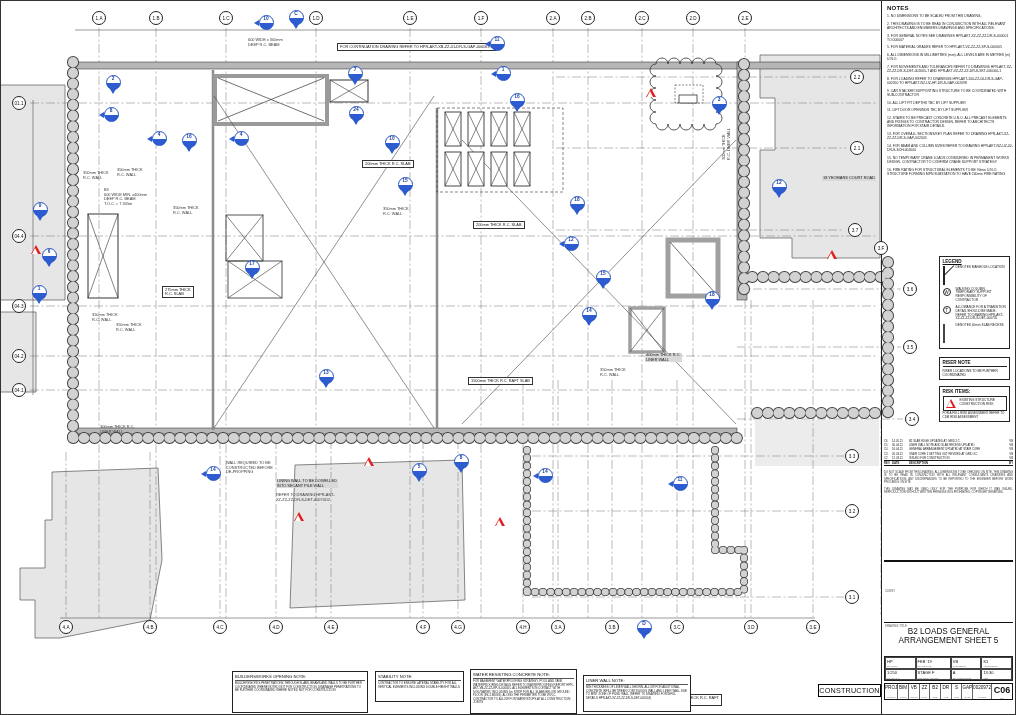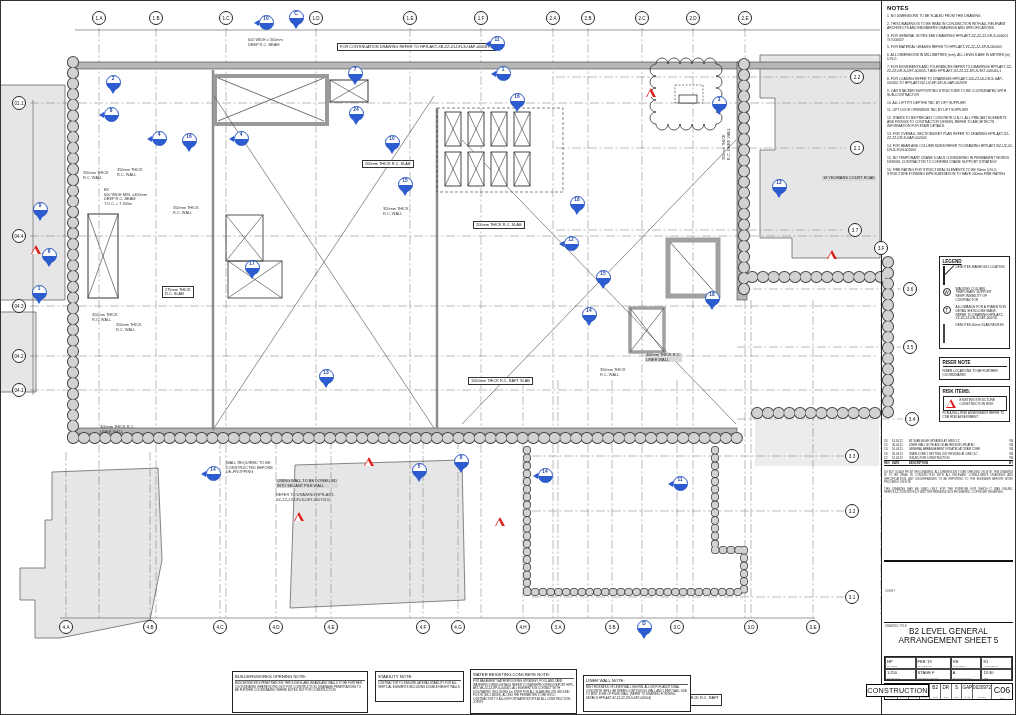--- a/index.html
+++ b/index.html
@@ -75,23 +75,23 @@
   .fcell{border:0.35px solid #444;padding:.5px 1px;display:flex;flex-direction:column;justify-content:space-between}
   .fval{font-size:4px;color:#111}
   .fsub{font-size:2.1px;color:#666}
   .coderow{position:absolute;left:884px;top:683px;width:129px;height:17px;border:0.8px solid #111;
         display:flex;align-items:stretch;z-index:6;background:#fff}
   .cpart{flex:1;border-right:.35px solid #666;display:flex;flex-direction:column;justify-content:space-between;
         align-items:center;padding:1px 0}
   .cval{font-size:4.6px;color:#111}
   .csub{font-size:1.9px;color:#777}
   .crev{flex:0 0 20px;display:flex;flex-direction:column;align-items:center;justify-content:space-between;padding:.5px 0}
-  .crev .cval{font-size:9px;font-weight:normal}
-
-  .stamp{position:absolute;left:866px;top:684px;width:63px;height:13px;border:1px solid #000;
+  .crev .cval{font-size:9px;font-weight:bold}
+
+  .stamp{position:absolute;left:818px;top:684px;width:63px;height:13px;border:1px solid #000;
         display:flex;align-items:center;justify-content:center;font-size:7.2px;letter-spacing:.2px;z-index:6;background:#fff}
 
   
   .bnote{position:absolute;border:.8px solid #222;background:#fff;padding:1.5px 2px;z-index:6}
   .bnote .bn-title{font-size:4.2px;color:#111;border-bottom:.5px solid #555;padding-bottom:1px;margin-bottom:1.5px}
   .bnote .bn-body{font-size:2.9px;line-height:1.22;color:#222}
   #bnote-a{left:232px;top:671px;width:136px;height:42px}
   #bnote-b{left:375px;top:671px;width:89px;height:31px}
   #bnote-c{left:470px;top:669px;width:107px;height:45px}
   #bnote-d{left:583px;top:675px;width:108px;height:37px}
@@ -544,21 +544,21 @@
     <p>DO NOT SCALE FROM THIS DRAWING. ALL DIMENSIONS TO BE CHECKED ON SITE. THIS DRAWING IS TO BE READ IN CONJUNCTION WITH ALL RELEVANT CONSULTANTS DRAWINGS AND SPECIFICATIONS. ANY DISCREPANCIES TO BE REPORTED TO THE ENGINEER BEFORE WORK PROCEEDS ON SITE.</p>
     <p>THIS DRAWING MAY BE USED ONLY FOR THE PURPOSE FOR WHICH IT WAS ISSUED. REPRODUCTION WITHOUT WRITTEN PERMISSION IS PROHIBITED. COPYRIGHT RESERVED.</p>
   </div>
 
   <div class="hrule" style="left:884px;top:560px;width:129px;height:2.2px"></div>
   <div class="tiny-label" style="left:885px;top:589px">CLIENT</div>
   <div class="hrule" style="left:884px;top:622px;width:129px;height:0.8px"></div>
   <div class="tiny-label" style="left:885px;top:623.5px">DRAWING TITLE</div>
 
   <div class="sheet-title">
-    <div>B2 LEVEL GENERAL</div>
+    <div>B2 LOADS GENERAL</div>
     <div>ARRANGEMENT SHEET 5</div>
   </div>
 
   <div class="fields" id="fields-table">
       <div class="fcell">
         <div class="fval">HP</div>
         <div class="fsub">DRAWN BY</div>
       </div>
       <div class="fcell">
         <div class="fval">FEB '19</div>

